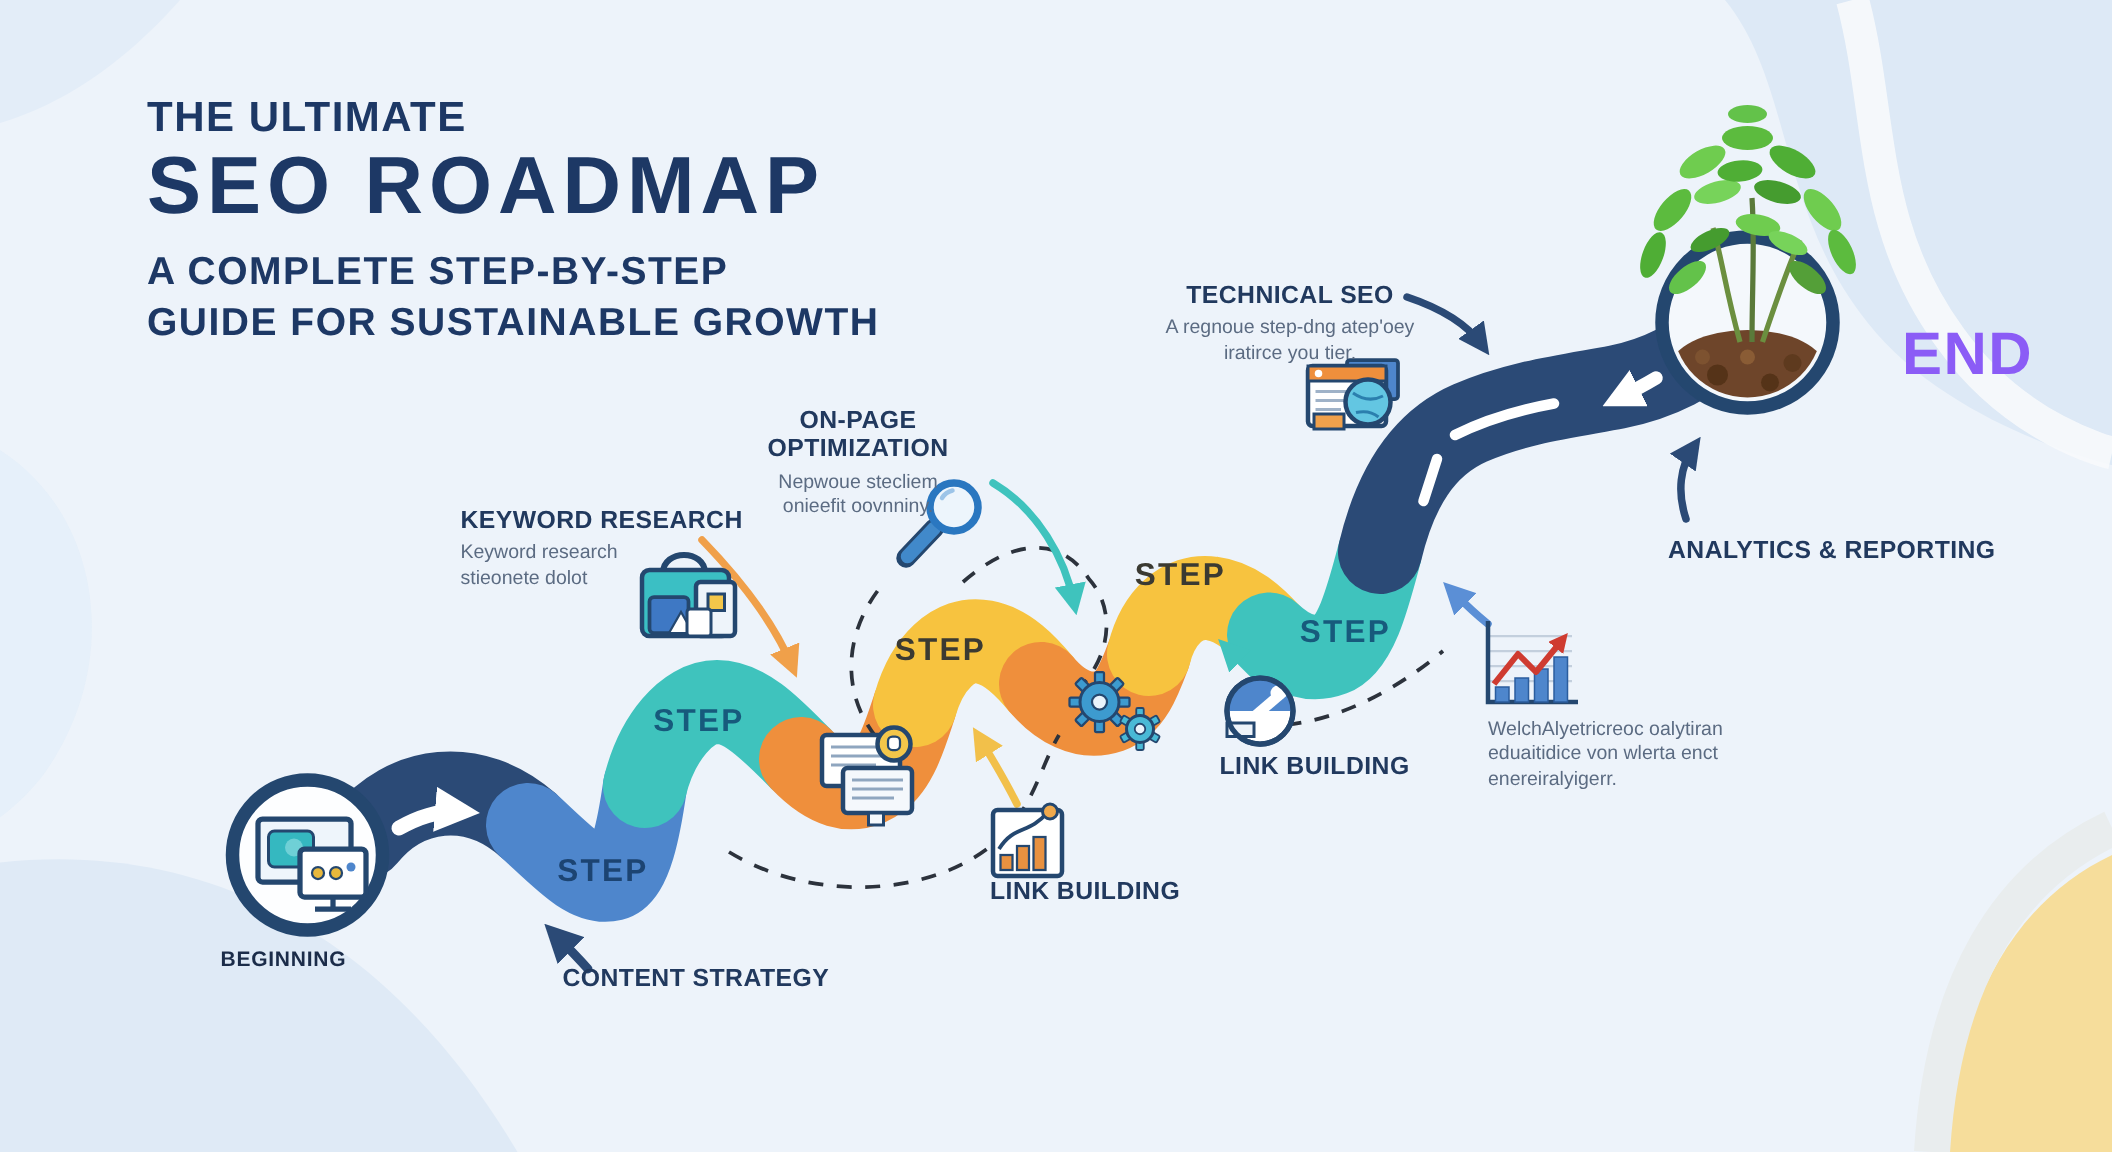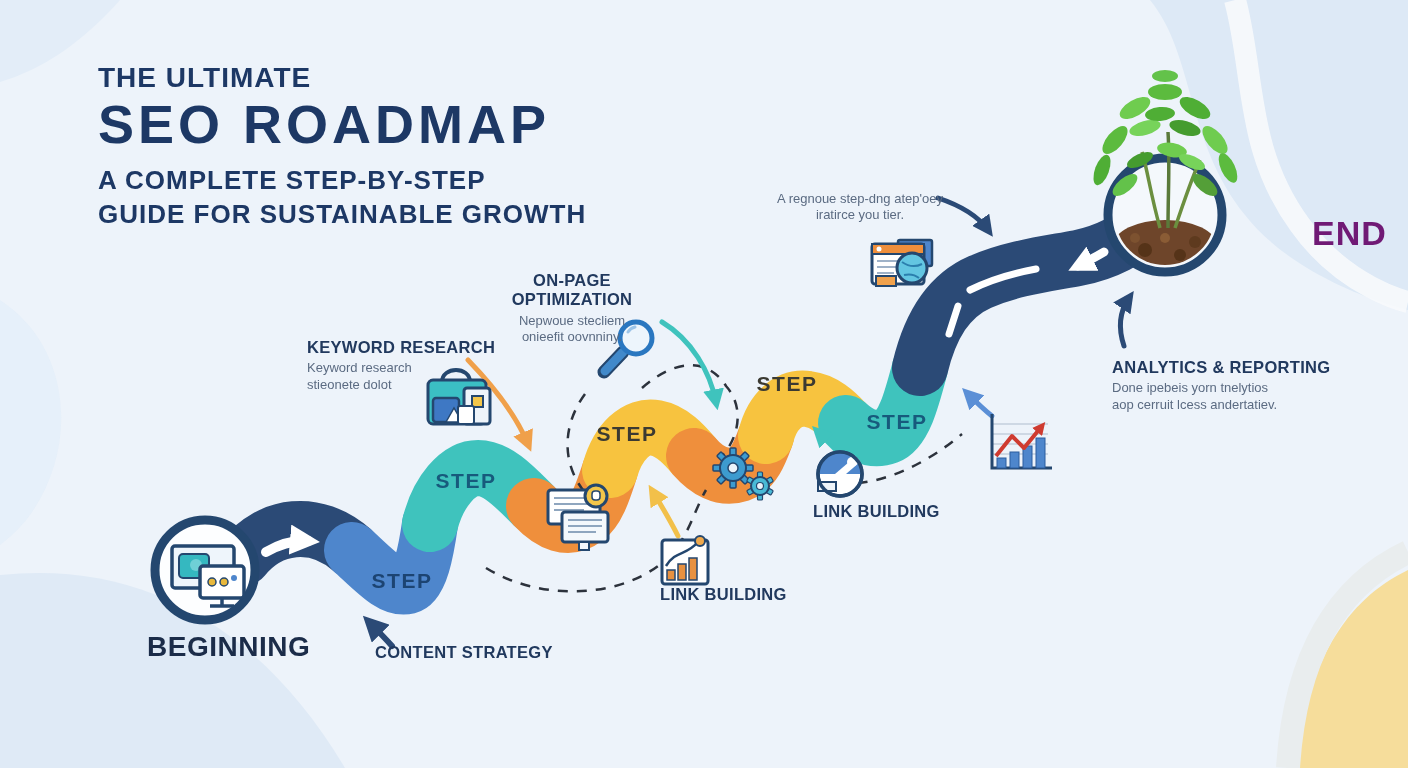--- a/index.html
+++ b/index.html
@@ -13,22 +13,22 @@
   .t1{font-size:28px;font-weight:bold;letter-spacing:1px;}
   .t2{font-size:54px;font-weight:bold;letter-spacing:4px;line-height:1.12;}
   .t3{font-size:26px;font-weight:bold;letter-spacing:1px;margin-top:10px;line-height:1.3;white-space:pre-line;}
   .h{font-size:16.5px;font-weight:bold;color:#21395e;letter-spacing:.3px;white-space:pre-line;line-height:1.18;}
   .d{font-size:13px;color:#5b6b82;line-height:1.25;white-space:pre-line;margin-top:3px;}
   .center{text-align:center;}
   .step{font-size:21px;font-weight:bold;letter-spacing:1.5px;transform:translate(-50%,-50%);}
   .step-blue{color:#1c4472;}
   .step-teal{color:#175a7c;}
   .step-dark{color:#3b3a32;}
-  .begin-label{left:147px;top:631px;font-size:28px;font-weight:bold;color:#1b2c49;letter-spacing:.5px;}
-  .end-label{left:1312px;top:214px;font-size:34px;font-weight:bold;color:#701a75;letter-spacing:1px;}
+  .begin-label{left:147px;top:631px;font-size:14px;font-weight:bold;color:#1b2c49;letter-spacing:.5px;}
+  .end-label{left:1268px;top:214px;font-size:40px;font-weight:bold;color:#8b5cf6;letter-spacing:1px;}
 </style>
 </head>
 <body>
 
 <div class="stage">
 
   <svg class="art" viewBox="0 0 1408 768">
     <defs>
       <marker id="mOrange" viewBox="0 0 10 10" refX="6" refY="5" markerWidth="4.2" markerHeight="4.2" orient="auto-start-reverse">
           <path d="M0,0 L10,5 L0,10 z" fill="#f0a04a"></path>
@@ -279,34 +279,38 @@
 onieefit oovnniny.</div>
   </div>
 
   <div class="abs" style="left:307px;top:338px;">
     <div class="h">KEYWORD RESEARCH</div>
     <div class="d">Keyword research
 stieonete dolot</div>
   </div>
 
   <div class="abs center" style="left:740px;top:188px;width:240px;">
+    <div class="h">TECHNICAL SEO</div>
     <div class="d">A regnoue step-dng atep'oey
 iratirce you tier.</div>
   </div>
 
   <div class="abs" style="left:1112px;top:358px;">
     <div class="h">ANALYTICS &amp; REPORTING</div>
-    <div class="d">Done ipebeis yorn tnelytios
-aop cerruit lcess andertatiev.</div>
   </div>
 
   <div class="abs" style="left:813px;top:502px;">
     <div class="h">LINK BUILDING</div>
   </div>
 
+  <div class="abs" style="left:992px;top:478px;">
+    <div class="d" style="margin-top:0;">WelchAlyetricreoc oalytiran
+eduaitidice von wlerta enct
+enereiralyigerr.</div>
+  </div>
 
   <div class="abs" style="left:660px;top:585px;">
     <div class="h">LINK BUILDING</div>
   </div>
 
   <div class="abs" style="left:375px;top:643px;">
     <div class="h">CONTENT STRATEGY</div>
   </div>
 
 </div>

